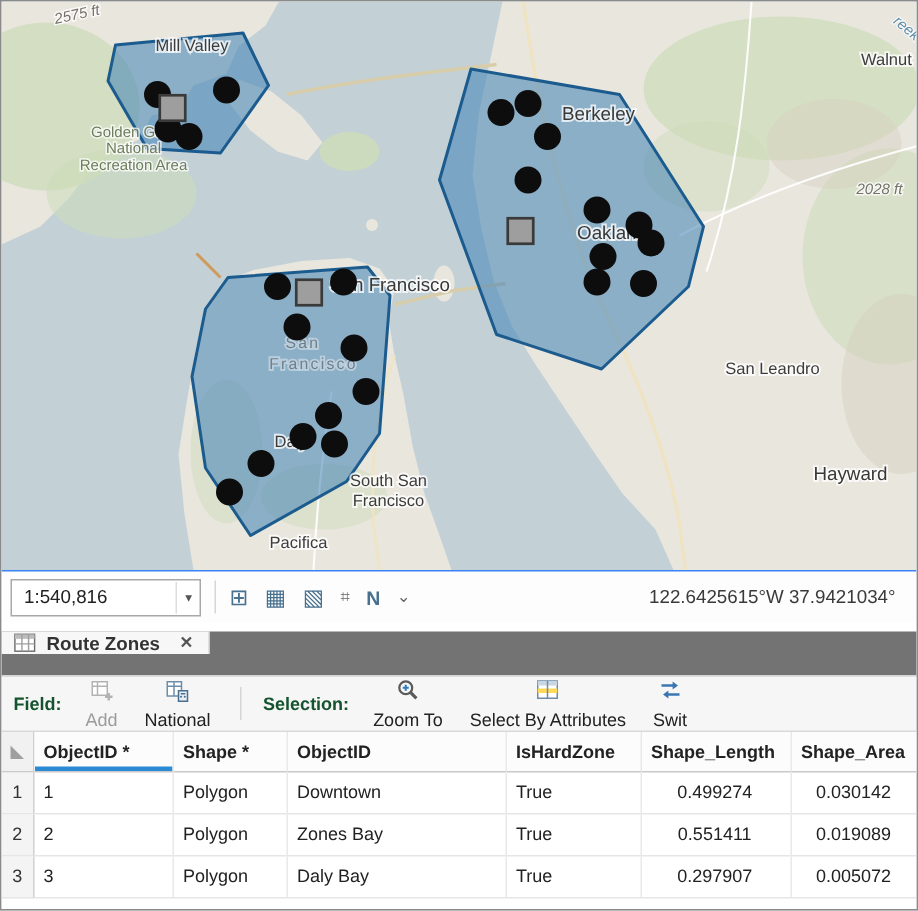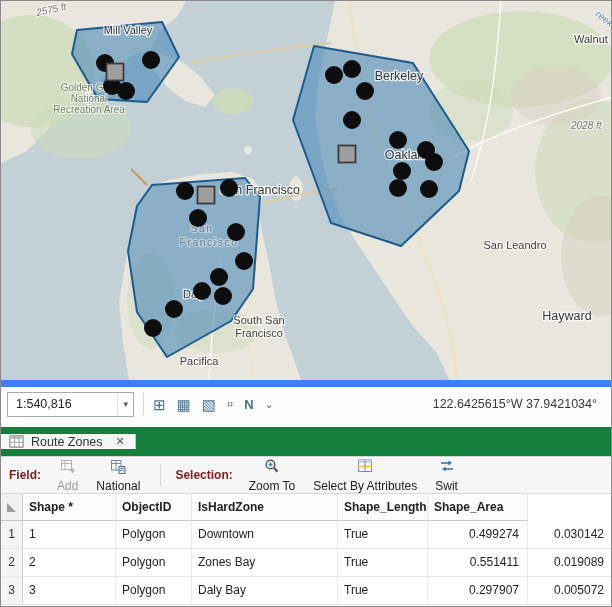--- a/index.html
+++ b/index.html
@@ -25,55 +25,55 @@
   .depot{fill:var(--square-fill,#9e9e9e);stroke:var(--square-stroke,#3a3a3a);stroke-width:1.8;}
   .ml{font-family:"Liberation Sans",sans-serif;paint-order:stroke;stroke:#ffffff;stroke-width:2.5px;stroke-opacity:.75;}
   .ml.city{font-size:11px;fill:#3c3c3c;}
   .ml.citybig{font-size:12.5px;fill:#383838;}
   .ml.elev{font-size:10px;fill:#76716a;font-style:italic;stroke-width:2px;}
   .ml.park{font-size:10px;fill:#6d7d5c;stroke-width:2px;}
   .ml.county{font-size:10.5px;fill:#6f7f8a;letter-spacing:1.5px;stroke-opacity:.4;}
   .ml.water{font-size:10px;fill:#5d8da8;font-style:italic;stroke-width:1.5px;}
 
   
-  .statusbar{height:34px;flex:none;display:flex;align-items:center;background:#fdfdfd;border-top:7px solid #3b82f6;padding:0 0 0 6px;}
+  .statusbar{height:34px;flex:none;display:flex;align-items:center;background:#fdfdfd;border-top:1px solid #3b82f6;padding:0 0 0 6px;}
   .scale-box{width:112px;height:23px;border:1px solid #a8a8a8;background:#fff;display:flex;align-items:center;justify-content:space-between;padding:0 5px 0 8px;font-size:12.5px;cursor:default;}
   .scale-arrow{font-size:9px;color:#555;padding-left:5px;border-left:1px solid #ddd;line-height:21px;}
   .sb-sep{width:1px;height:22px;background:#d6d6d6;margin:0 9px;}
   .sb-icons{display:flex;align-items:center;gap:11px;}
   .sb-icon{font-size:15px;color:#48708f;line-height:1;cursor:default;}
   .sb-icon.small{font-size:11px;color:#666;}
   .coords{margin-left:auto;margin-right:14px;font-size:12.5px;color:#3a3a3a;white-space:nowrap;}
 
   
   .splitter{height:6px;flex:none;background:#ffffff;}
 
   
-  .tabbar{height:29px;flex:none;background:#15803d;display:flex;align-items:center;border-bottom:1px solid #d5d5d5;}
+  .tabbar{height:29px;flex:none;background:#737373;display:flex;align-items:flex-start;border-bottom:1px solid #d5d5d5;font-weight:bold;}
   .tab{display:flex;align-items:center;gap:7px;padding:0 10px 0 8px;background:#f7f7f7;border-right:1px solid #c9c9c9;font-size:12.5px;color:#333;cursor:default;}
   .tab-close{font-size:11px;color:#555;margin-left:6px;cursor:pointer;}
 
   
   .ttoolbar{height:36px;flex:none;background:#f6f6f6;display:flex;align-items:center;gap:6px;padding:0 8px;border-bottom:1px solid #d9d9d9;overflow:hidden;white-space:nowrap;}
-  .tlabel{font-size:12px;font-weight:bold;color:#7f1d1d;margin-right:4px;}
+  .tlabel{font-size:12px;font-weight:bold;color:#14532d;margin-right:4px;}
   .tbtn{display:flex;align-items:center;gap:5px;font-size:12px;color:#222;padding:4px 6px;border-radius:2px;cursor:pointer;flex-direction:column;}
   .tbtn.disabled{color:#9c9c9c;cursor:default;}
   .tsep{width:1px;height:22px;background:#d6d6d6;margin:0 8px;}
   .tbtn svg{flex:none;}
 
   
   .tablewrap{flex:1;background:#fff;overflow:hidden;}
   .trow{display:grid;grid-template-columns:22px 93px 76px 146px 90px 100px 85px;}
   .thead .tcell{font-weight:bold;background:#fcfcfc;border-bottom:1px solid #c9c9c9;line-height:26px;height:27px;}
   .tcell{font-size:12px;color:#222;padding:0 6px;line-height:27px;height:28px;border-right:1px solid #e9e9e9;border-bottom:1px solid #e6e6e6;overflow:hidden;white-space:nowrap;box-sizing:border-box;}
   .thead .corner{background:#f1f1f1;border-right:1px solid #cfcfcf;display:flex;align-items:center;justify-content:center;padding:0;}
   .tri{width:0;height:0;border-bottom:9px solid #9f9f9f;border-right:9px solid transparent;}
   .col-sorted{box-shadow:inset 0 -3px 0 #2a8ad4;}
   .rownum{background:#f4f4f4;border-right:1px solid #d2d2d2;color:#333;text-align:center;padding:0 2px;}
-  .rt{text-align:right;padding-right:8px;}
+  .rt{text-align:center;padding-right:8px;}
 </style>
 </head>
 <body>
 
 <div class="app">
 
   <div class="map">
     <svg width="612" height="379" viewBox="0 0 612 379">
       <rect x="0" y="0" width="612" height="379" fill="#c3d1d7"></rect>
 
@@ -264,20 +264,21 @@
       </span>
       <span>Swit</span>
     </div>
   </div>
 
   <div class="tablewrap">
     <div class="trow thead">
       <div class="tcell corner">
           <span class="tri"></span>
         </div>
+      <div class="tcell col-sorted">ObjectID *</div>
       <div class="tcell">Shape *</div>
       <div class="tcell">ObjectID</div>
       <div class="tcell">IsHardZone</div>
       <div class="tcell">Shape_Length</div>
       <div class="tcell">Shape_Area</div>
     </div>
     <div id="table-body">
         <div class="trow">
           <div class="tcell rownum">1</div>
           <div class="tcell">1</div>

